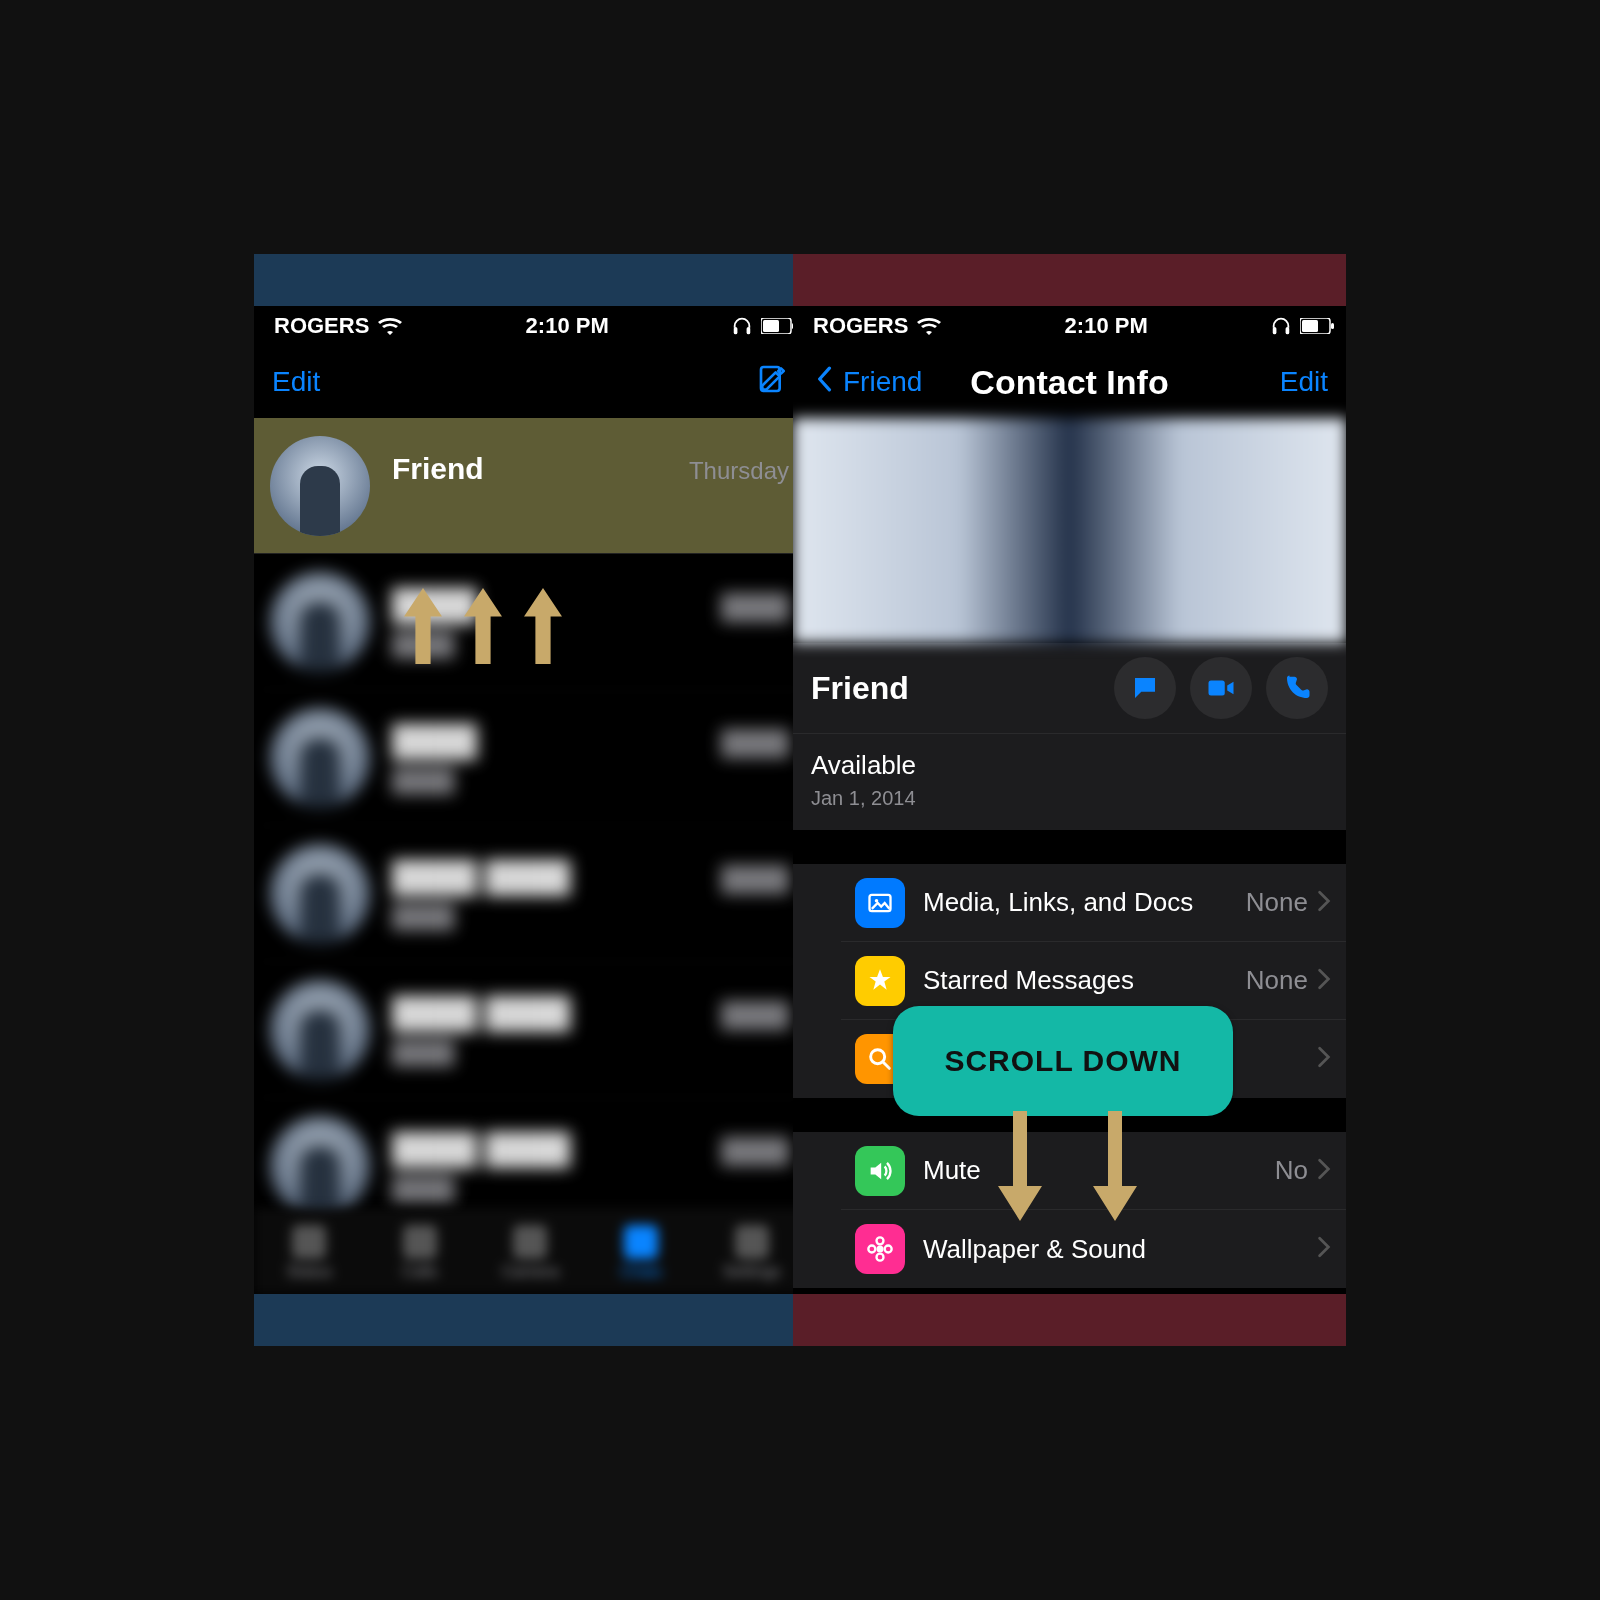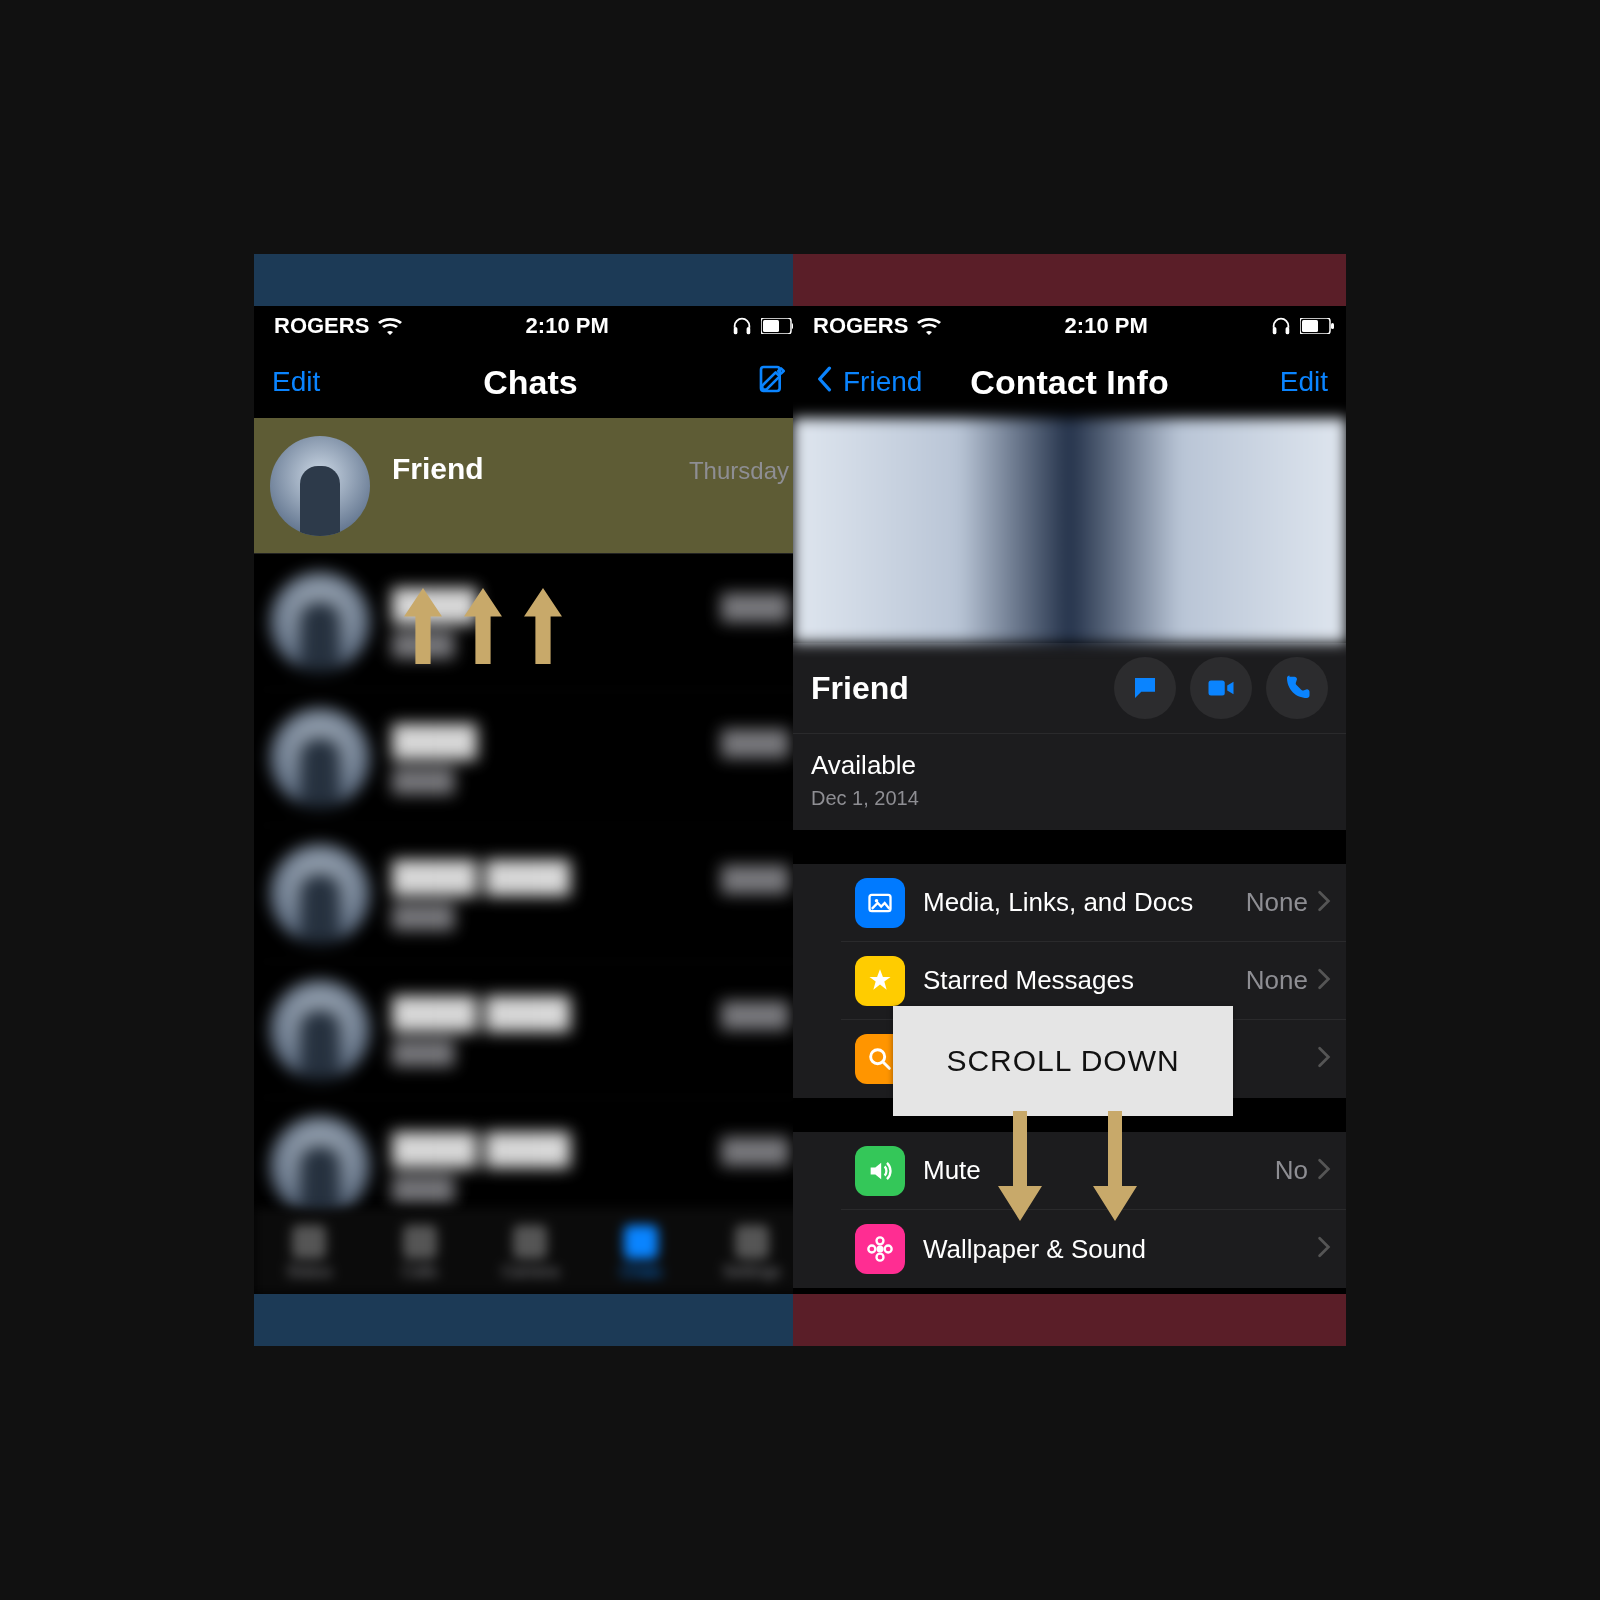--- a/index.html
+++ b/index.html
@@ -197,29 +197,30 @@
   
   .arrow-up {
     position:absolute;
     width:38px; height:80px;
     pointer-events:none;
   }
   .arrow-up svg, .arrow-down svg { width:100%; height:100%; }
 
   .scroll-banner {
     position:absolute;
-    background:#e5e5e5;
+    background:#14b8a6;
     color:#111;
-    font-weight:400;
+    font-weight:700;
     font-size:30px;
     letter-spacing:1px;
     text-align:center;
     display:flex; align-items:center; justify-content:center;
     padding:0 20px;
     box-shadow:0 2px 6px rgba(0,0,0,0.4);
+    border-radius:26px;
   }
   .arrow-down {
     position:absolute;
     width:44px; height:110px;
     pointer-events:none;
   }
 </style>
 </head>
 <body>
 
@@ -262,21 +263,20 @@
                   <rect x="31" y="5" width="3" height="6" rx="1.5" fill="#fff"></rect>
                 </svg>
           </span>
         </div>
       </div>
 
       <div class="nav-bar">
         <div class="nav-left">
           <span class="nav-accent">Edit</span>
         </div>
-        <div class="nav-title">Chats</div>
         <div class="nav-right">
           <span class="nav-accent compose-icon">
             <svg viewBox="0 0 24 24">
                   <path d="M4 20h3l10-10-3-3L4 17v3zM18 4l2 2-2 2-2-2 2-2z" fill="none" stroke="#0a84ff" stroke-width="2" stroke-linejoin="round"></path>
                   <rect x="3" y="3" width="14" height="18" rx="2" fill="none" stroke="#0a84ff" stroke-width="2"></rect>
                 </svg>
           </span>
         </div>
       </div>
 
@@ -469,21 +469,21 @@
         </div>
         <div class="action-btn">
           <svg viewBox="0 0 24 24">
                 <path d="M6 2c-1 0-2 1-2 2 0 9 7 16 16 16 1 0 2-1 2-2v-3c0-1-1-2-2-2l-3 1c-1 0-1 0-2-1l-3-3c-1-1-1-1-1-2l1-3c0-1-1-2-2-2H6z" fill="#0a84ff"></path>
               </svg>
         </div>
       </div>
 
       <div class="ci-status">
         <div class="status-text">Available</div>
-        <div class="status-date">Dec 1, 2014</div>
+        <div class="status-date">Jan 1, 2014</div>
       </div>
 
       <div class="group-gap"></div>
 
       <div class="settings-group">
         <div class="setting-row">
           <div class="setting-icon ic-blue">
             <svg viewBox="0 0 24 24">
                   <rect x="3" y="5" width="18" height="14" rx="2" fill="none" stroke="#fff" stroke-width="2"></rect>
                   <circle cx="9" cy="10" r="1.5" fill="#fff"></circle>

